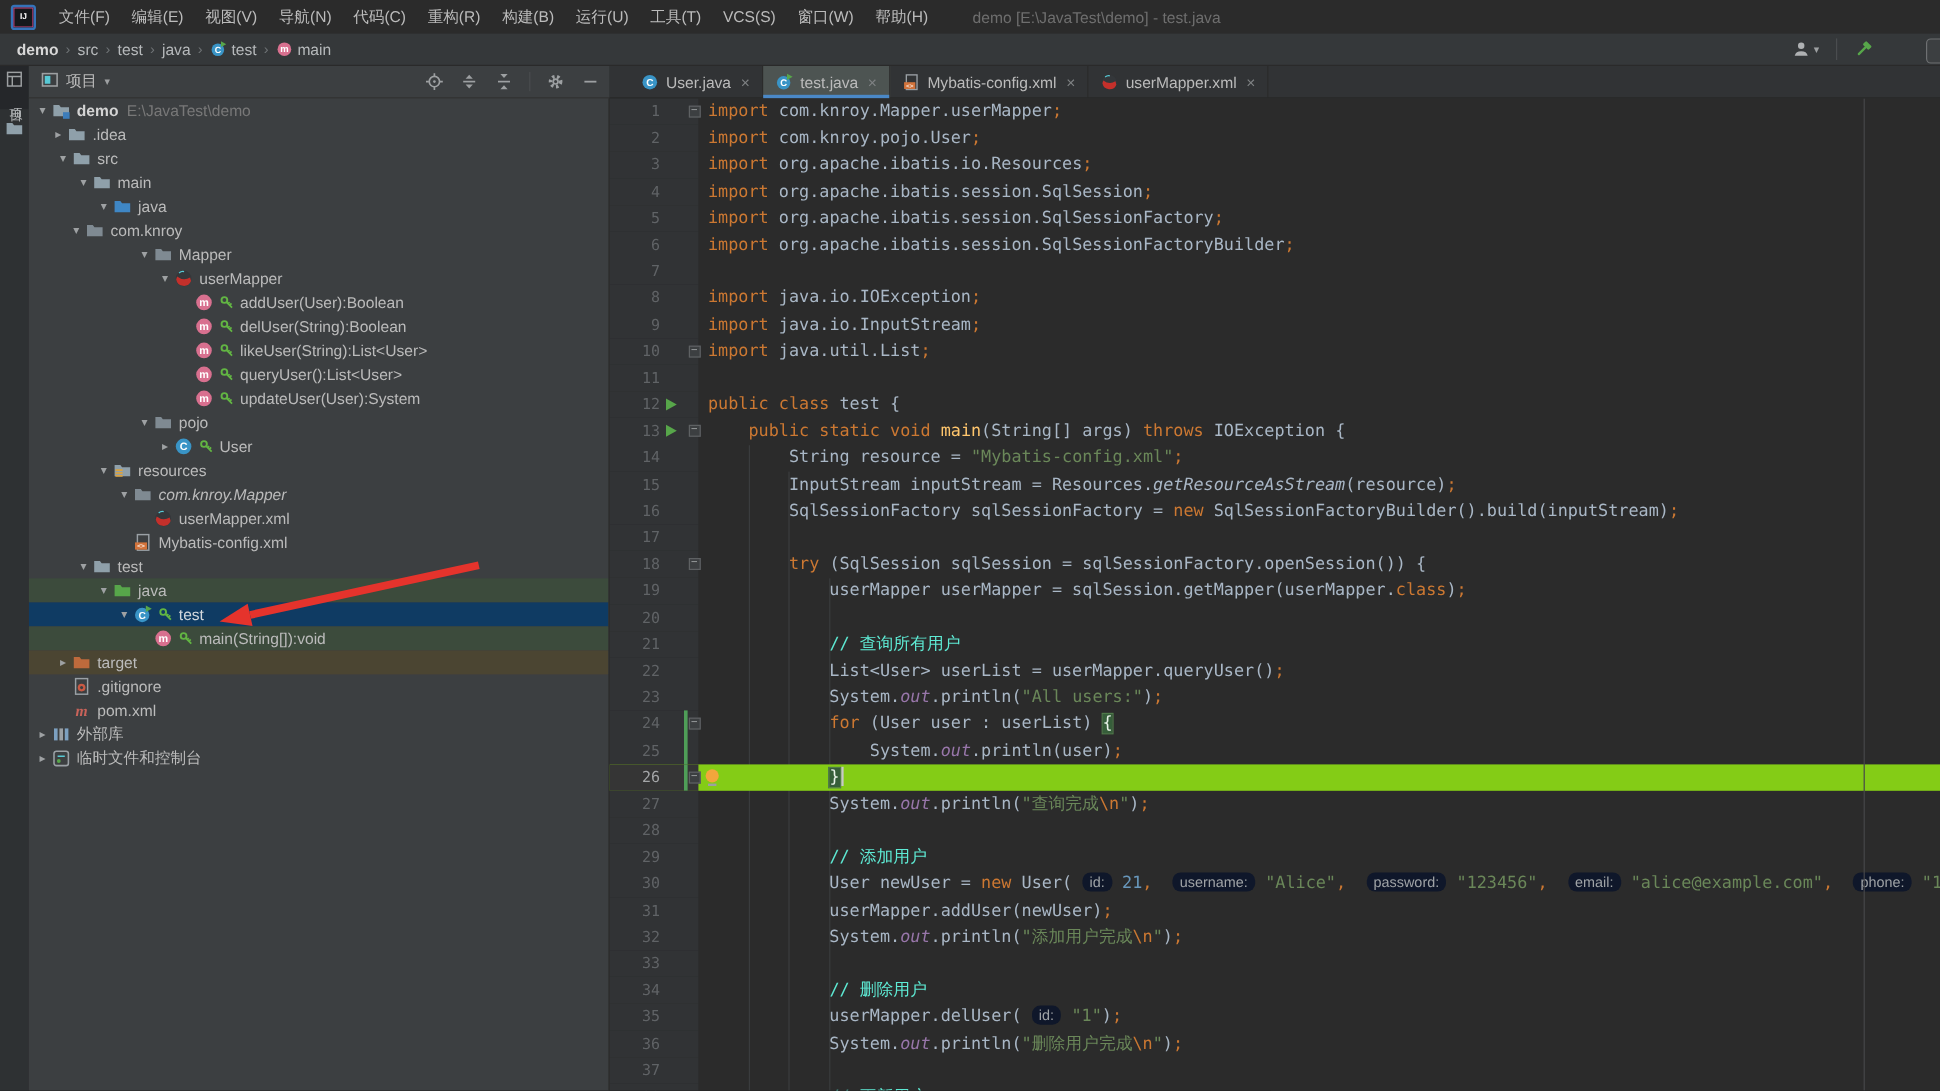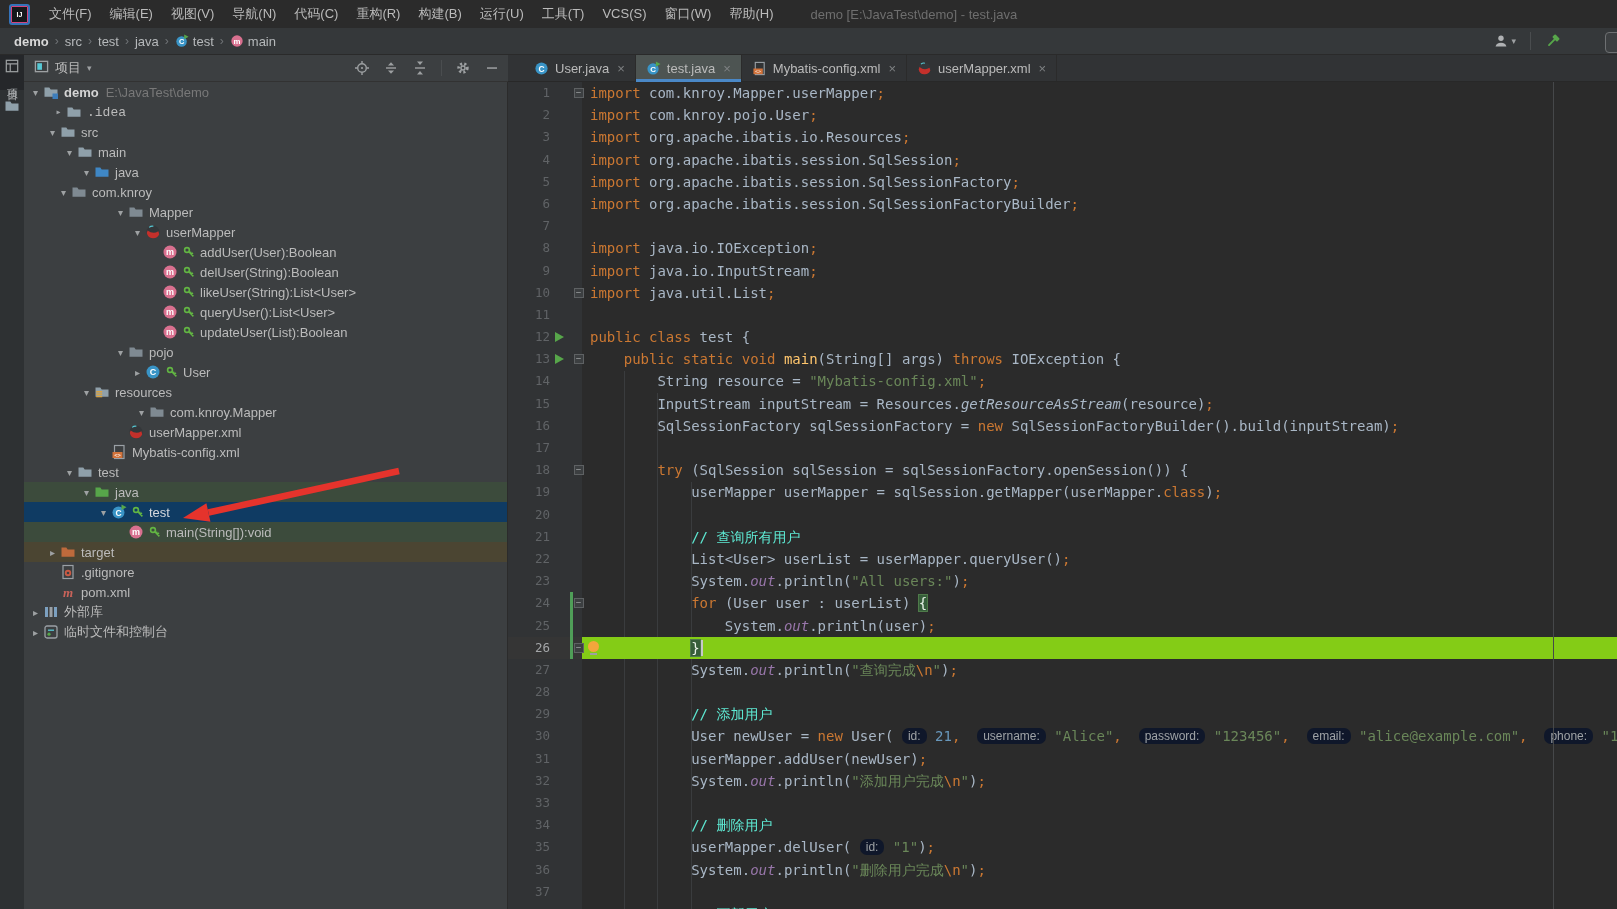--- a/index.html
+++ b/index.html
@@ -257,21 +257,21 @@
         <span class="tchev v"></span>
         <span class="tico">
           <svg width="16" height="16" viewBox="0 0 16 16">
             <path d="M1.5 3.5h4.8l1.4 1.9h6.8v7.4h-13z" fill="#8fa0aa"></path>
             <rect x="9.5" y="9.5" width="5.5" height="5.5" fill="#3d7dba"></rect>
           </svg>
         </span>
         <span class="tlabel bold">demo</span>
         <span class="tsub">E:\JavaTest\demo</span>
       </div>
-      <div class="trow" style="padding-left: 27px; font-family: Liberation Mono, monospace;">
+      <div class="trow" style="padding-left: 17px;">
         <span class="tchev r"></span>
         <span class="tico">
           <svg width="16" height="16" viewBox="0 0 16 16">
             <path d="M1.5 3.5h4.8l1.4 1.9h6.8v7.4h-13z" fill="#8fa0aa"></path>
           </svg>
         </span>
         <span class="tlabel">.idea</span>
       </div>
       <div class="trow" style="padding-left: 21px;">
         <span class="tchev v"></span>
@@ -400,21 +400,21 @@
             <circle cx="8" cy="8" r="6.5" fill="#d8708f"></circle>
             <text x="8" y="11" font-size="9" font-weight="bold" text-anchor="middle" fill="#fff" font-family="sans-serif">m</text>
           </svg>
         </span>
         <span class="tkey">
           <svg width="12" height="12" viewBox="0 0 12 12">
             <circle cx="4" cy="4" r="2.4" fill="none" stroke="#62b543" stroke-width="1.6"></circle>
             <path d="M5.8 5.8 L10.4 10.4 M8.4 8.4 l1.5-1.5 M7 7 l1.3-1.3" stroke="#62b543" stroke-width="1.5" fill="none"></path>
           </svg>
         </span>
-        <span class="tlabel">updateUser(List):Boolean</span>
+        <span class="tlabel">updateUser(User):System</span>
       </div>
       <div class="trow" style="padding-left: 89px;">
         <span class="tchev v"></span>
         <span class="tico">
           <svg width="16" height="16" viewBox="0 0 16 16">
             <path d="M1.5 3.5h4.8l1.4 1.9h6.8v7.4h-13z" fill="#7f8a92"></path>
           </svg>
         </span>
         <span class="tlabel">pojo</span>
       </div>
@@ -439,21 +439,21 @@
         <span class="tico">
           <svg width="16" height="16" viewBox="0 0 16 16">
             <path d="M1.5 3.5h4.8l1.4 1.9h6.8v7.4h-13z" fill="#8fa0aa"></path>
             <rect x="2.2" y="7" width="6" height="1.5" fill="#d9a343"></rect>
             <rect x="2.2" y="9.4" width="6" height="1.5" fill="#d9a343"></rect>
             <rect x="2.2" y="11.8" width="6" height="1.5" fill="#d9a343"></rect>
           </svg>
         </span>
         <span class="tlabel">resources</span>
       </div>
-      <div class="trow" style="padding-left: 110px;">
+      <div class="trow" style="padding-left: 72px; font-style: italic;">
         <span class="tchev v"></span>
         <span class="tico">
           <svg width="16" height="16" viewBox="0 0 16 16">
             <path d="M1.5 3.5h4.8l1.4 1.9h6.8v7.4h-13z" fill="#7f8a92"></path>
           </svg>
         </span>
         <span class="tlabel">com.knroy.Mapper</span>
       </div>
       <div class="trow" style="padding-left: 89px;">
         <span class="tchev"></span>

